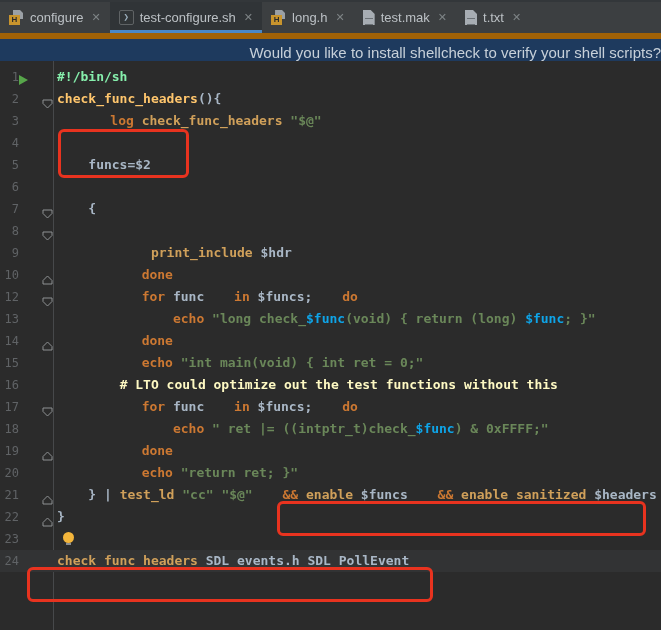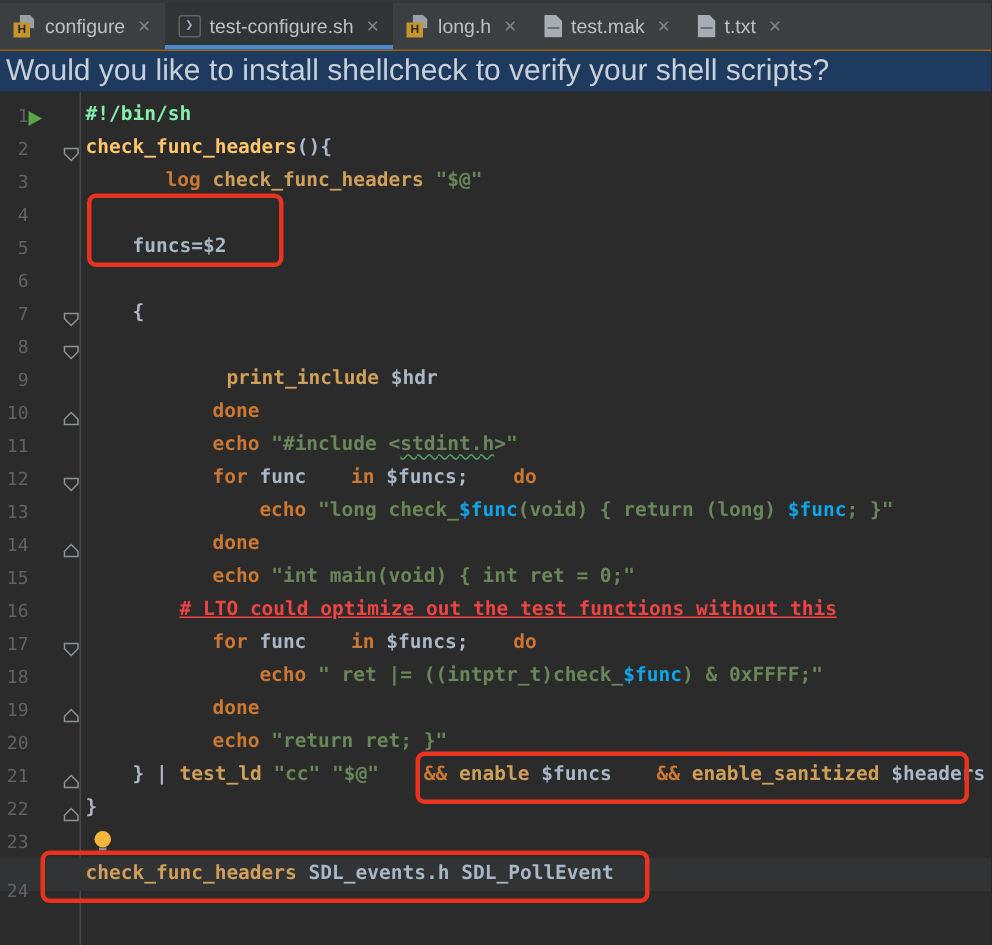--- a/index.html
+++ b/index.html
@@ -25,44 +25,44 @@
               line-height:12px; text-align:center; }
   
   .ticon-txt { width:12px; height:15px; flex:0 0 12px;
                background:linear-gradient(#a7adb3,#a7adb3);
                clip-path:polygon(0 0, 8px 0, 12px 4px, 12px 15px, 0 15px);
                background-color:#a7adb3;
                background-image:repeating-linear-gradient(to bottom, transparent 0 5px, #6b7176 5px 6.5px);
                background-size:8px 12px; background-position:2px 3px; background-repeat:no-repeat; }
 
   
-  .notif { height:28px; flex:0 0 28px; background:#1e3a5e; border-top:1px solid #a16207;
-           color:#c7d0d9; font-size:20px; line-height:27px; padding-left:4px; white-space:nowrap; }
+  .notif { height:28px; flex:0 0 28px; background:#1e3a5e; border-top:6px solid #a16207;
+           color:#c7d0d9; font-size:15px; line-height:27px; padding-left:4px; white-space:nowrap;text-align:right; }
 
   
   .editor { position:relative; flex:1 1 auto; background:#2b2b2b; padding-top:5px;
             font-family:"DejaVu Sans Mono", monospace; font-size:13px; font-weight:bold; overflow:hidden; }
   .vline { position:absolute; left:53px; top:0; bottom:0; width:1px; background:#47494b; }
   .line { display:flex; height:22px; line-height:22px; position:relative; }
-  .line.current { background:#323334;align-items:center; }
+  .line.current { background:#323334; }
   .gut { flex:0 0 57px; position:relative; }
   .ln { position:absolute; left:-7px; top:0; width:26px; text-align:right;
         font-weight:normal; font-size:12px; color:#606366; }
   .mk { position:absolute; left:42px; top:6px; width:11px; height:10px; }
   .mk.run { left:18px; top:5px; height:12px; }
   .cc { white-space:pre; }
   .tk-kw  { color:#cc7832;margin-left:22px; }
   .tk-fn  { color:#d0a05a; }
   .tk-decl{ color:#ffc66d; }
   .tk-str { color:#6a8759; }
   .tk-strw{ color:#6a8759; text-decoration:underline wavy #4f9e62 1px; text-underline-offset:2px; }
   .tk-vin { color:#0ea5e9; }
   .tk-pl  { color:#a9b7c6; }
   .tk-num { color:#6897bb; }
-  .tk-com { color:#ef4444;text-decoration:underline; }
+  .tk-com { color:#fef9c3; }
   .tk-sb  { color:#86efac; }
   .bulb { display:inline-block; position:relative; width:11px; height:11px; margin-left:6px; margin-top:4px;
           vertical-align:top; border-radius:50%; background:#f3b53b; }
   .bulb::after { content:''; position:absolute; left:3px; top:11px; width:5px; height:2px; background:#8a8d8f; }
 
   
   .redbox { position:absolute; border:3px solid #e8331f; border-radius:6px; z-index:10; pointer-events:none; }
   .box1 { left:58px;  top:129px; width:131px; height:49px; }
   .box2 { left:277px; top:501px; width:369px; height:35px; }
   .box3 { left:27px;  top:567px; width:406px; height:35px; }
@@ -180,26 +180,20 @@
           <div class="gut">
             <span class="ln">10</span>
             <span class="mk"><svg width="11" height="10" viewBox="0 0 11 10">
                 <polygon points="1,9 10,9 10,5.5 5.5,1 1,5.5" fill="none" stroke="#8f9294"></polygon>
               </svg></span>
           </div>
           <div class="cc"><span class="tk-pl">        </span><span class="tk-kw">done</span></div>
         </div>
         <div class="line">
           <div class="gut">
-            <span class="ln">11</span>
-          </div>
-          <div class="cc"><span class="tk-pl">        </span><span class="tk-kw">echo</span><span class="tk-pl"> </span><span class="tk-str">"#include &lt;</span><span class="tk-strw">stdint.h</span><span class="tk-str">&gt;"</span></div>
-        </div>
-        <div class="line">
-          <div class="gut">
             <span class="ln">12</span>
             <span class="mk"><svg width="11" height="10" viewBox="0 0 11 10">
                 <polygon points="1,1 10,1 10,4.5 5.5,9 1,4.5" fill="none" stroke="#8f9294"></polygon>
               </svg></span>
           </div>
           <div class="cc"><span class="tk-pl">        </span><span class="tk-kw">for</span><span class="tk-pl"> func </span><span class="tk-kw">in</span><span class="tk-pl"> $funcs; </span><span class="tk-kw">do</span></div>
         </div>
         <div class="line">
           <div class="gut">
             <span class="ln">13</span>

